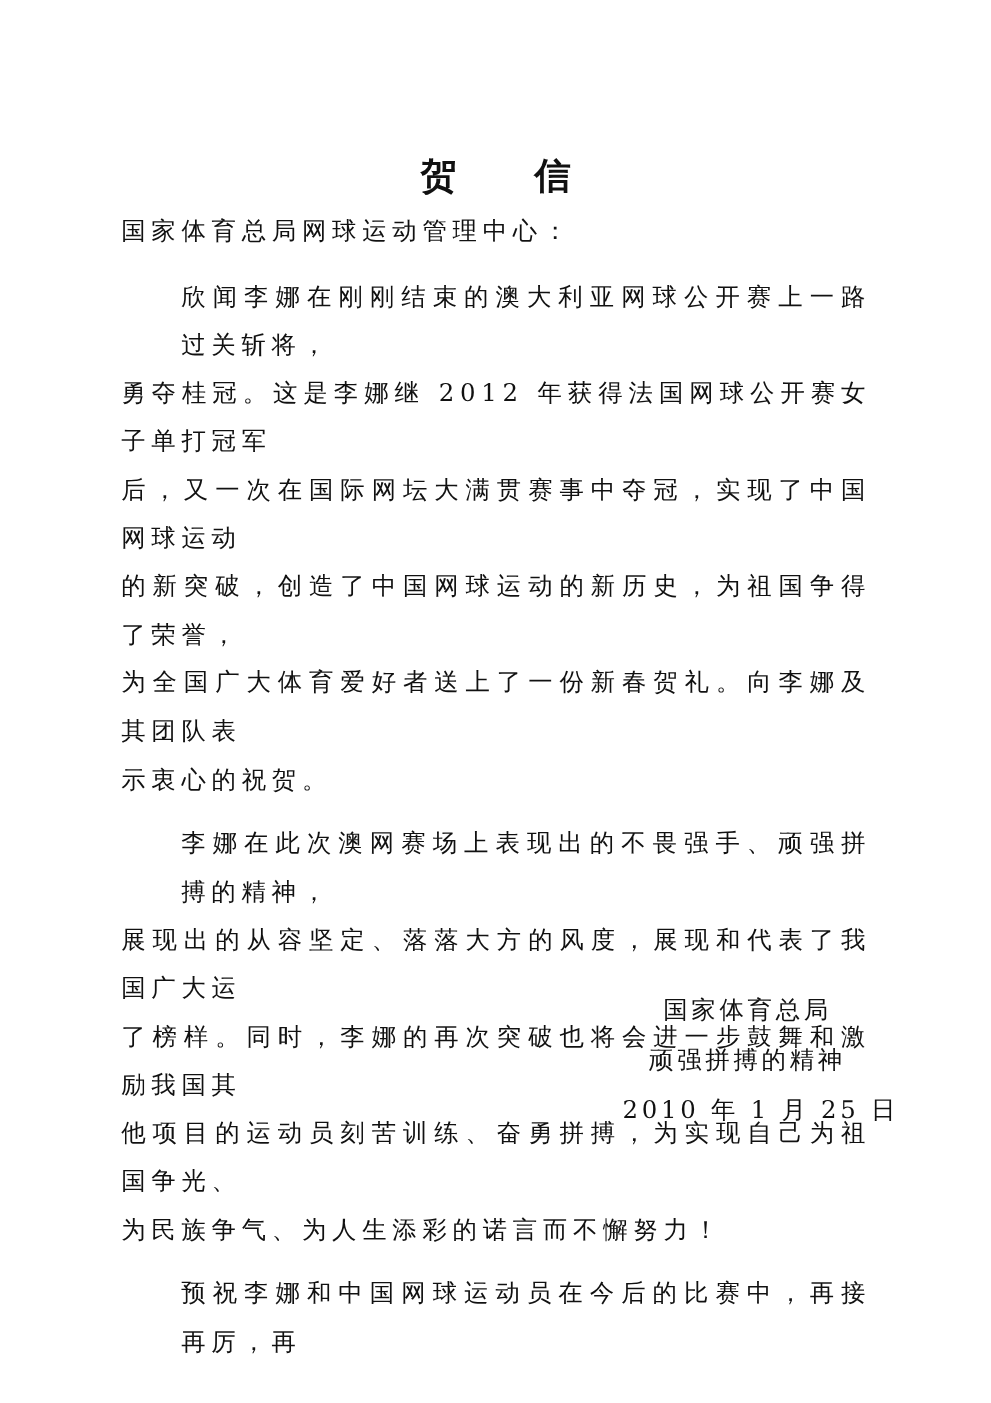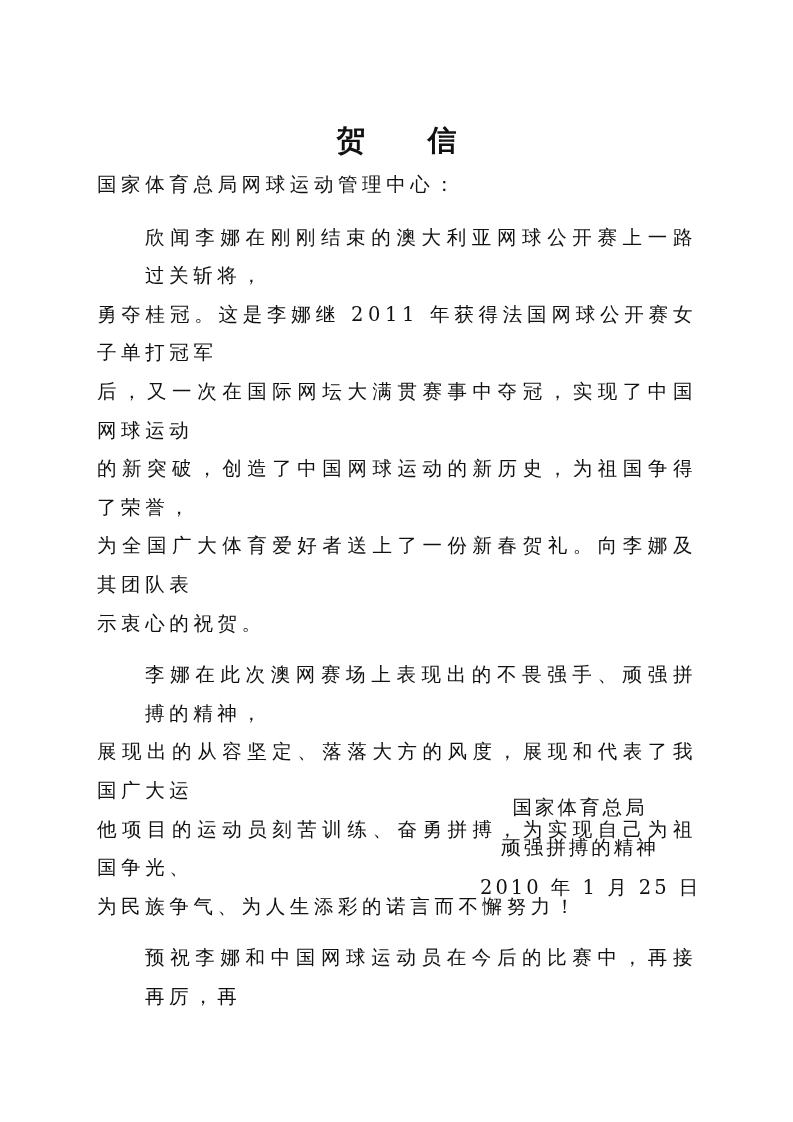--- a/index.html
+++ b/index.html
@@ -55,51 +55,52 @@
   .para .line {
     display: block;
   }
   .para .line.first {
     padding-left: 48px;
     margin-top: 13px;
   }
   .signature {
     position: absolute;
     top: 788px;
-    left: 480px;
+    left: 498px;
     width: 200px;
     text-align: center;
     font-size: 19.5px;
     line-height: 40px;
     letter-spacing: 3px;
   }
   .signature div { white-space: nowrap; }
 </style>
 </head>
 <body>
 
 <div class="page">
 
   <div class="title">贺  信</div>
 
   <div class="body-text">
     <div class="salutation">国家体育总局网球运动管理中心：</div>
 
     <div class="para" style="text-indent:0">
       <span class="line first">欣闻李娜在刚刚结束的澳大利亚网球公开赛上一路过关斩将，</span>
-      <span class="line">勇夺桂冠。这是李娜继 2011 年获得法国网球公开赛女子单打冠军</span>
+      <span class="line">勇夺桂冠。这是李娜继 2012 年获得法国网球公开赛女子单打冠军</span>
       <span class="line">后，又一次在国际网坛大满贯赛事中夺冠，实现了中国网球运动</span>
       <span class="line">的新突破，创造了中国网球运动的新历史，为祖国争得了荣誉，</span>
       <span class="line">为全国广大体育爱好者送上了一份新春贺礼。向李娜及其团队表</span>
       <span class="line">示衷心的祝贺。</span>
     </div>
 
     <div class="para" style="text-indent:0">
       <span class="line first">李娜在此次澳网赛场上表现出的不畏强手、顽强拼搏的精神，</span>
       <span class="line">展现出的从容坚定、落落大方的风度，展现和代表了我国广大运</span>
+      <span class="line">了榜样。同时，李娜的再次突破也将会进一步鼓舞和激励我国其</span>
       <span class="line">他项目的运动员刻苦训练、奋勇拼搏，为实现自己为祖国争光、</span>
       <span class="line">为民族争气、为人生添彩的诺言而不懈努力！</span>
     </div>
 
     <div class="para" style="text-indent:0">
       <span class="line first">预祝李娜和中国网球运动员在今后的比赛中，再接再厉，再</span>
 
     </div>
   </div>
 

